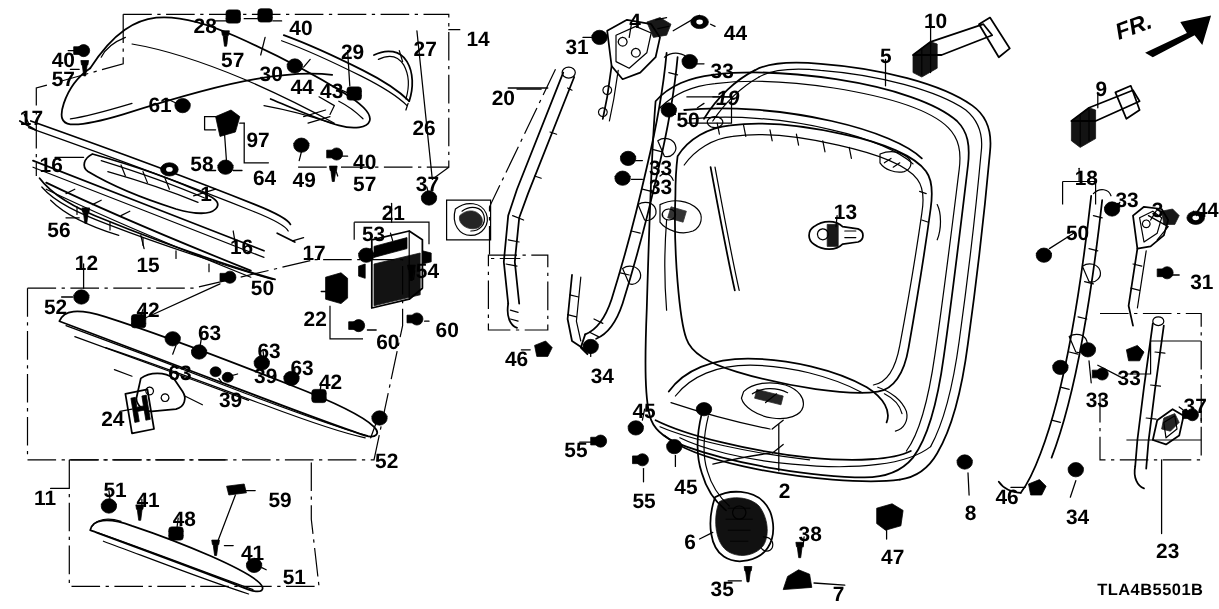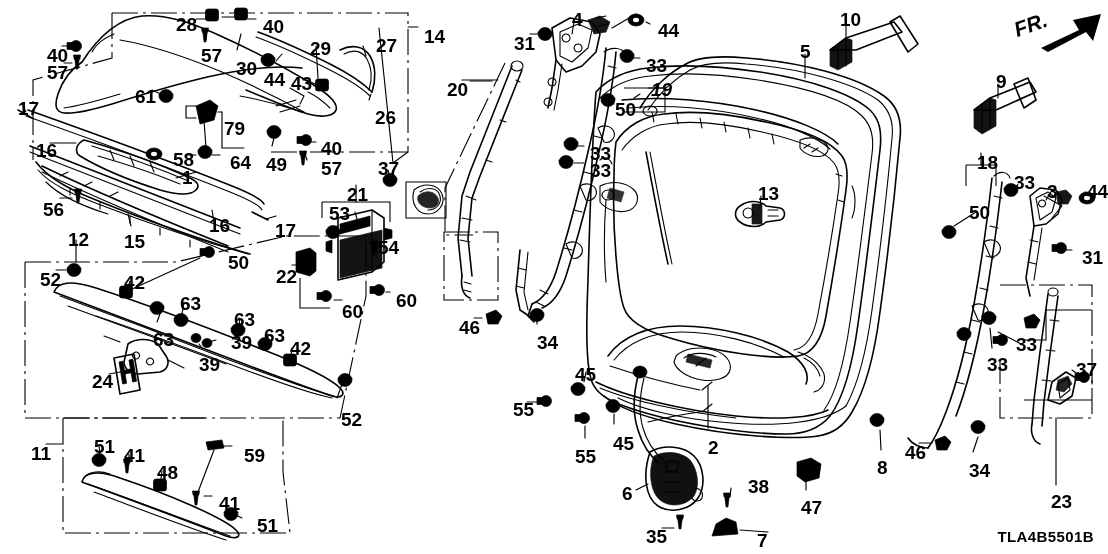--- a/index.html
+++ b/index.html
@@ -593,21 +593,21 @@
       <div class="lbl" style="left: 424px; top: 27px;">14</div>
       <div class="lbl" style="left: 124px; top: 232px;">15</div>
       <div class="lbl" style="left: 36px; top: 141px;">16</div>
       <div class="lbl" style="left: 209px; top: 216px;">16</div>
       <div class="lbl" style="left: 18px; top: 99px;">17</div>
       <div class="lbl" style="left: 275px; top: 221px;">17</div>
       <div class="lbl" style="left: 977px; top: 153px;">18</div>
       <div class="lbl" style="left: 651px; top: 80px; font-style: italic;">19</div>
       <div class="lbl" style="left: 447px; top: 80px;">20</div>
       <div class="lbl" style="left: 347px; top: 185px;">21</div>
-      <div class="lbl" style="left: 276px; top: 267px; text-align: center;">22</div>
+      <div class="lbl" style="left: 276px; top: 281px; text-align: center;">22</div>
       <div class="lbl" style="left: 1051px; top: 492px;">23</div>
       <div class="lbl" style="left: 92px; top: 372px;">24</div>
       <div class="lbl" style="left: 264px; top: 70px;">44</div>
       <div class="lbl" style="left: 363px; top: 108px; margin-left: 12px;">26</div>
       <div class="lbl" style="left: 376px; top: 36px;">27</div>
       <div class="lbl" style="left: 176px; top: 15px;">28</div>
       <div class="lbl" style="left: 310px; top: 39px;">29</div>
       <div class="lbl" style="left: 236px; top: 59px;">30</div>
       <div class="lbl" style="left: 514px; top: 34px;">31</div>
       <div class="lbl" style="left: 1082px; top: 248px;">31</div>
@@ -616,21 +616,21 @@
       <div class="lbl" style="left: 590px; top: 144px;">33</div>
       <div class="lbl" style="left: 590px; top: 161px;">33</div>
       <div class="lbl" style="left: 1014px; top: 173px;">33</div>
       <div class="lbl" style="left: 1016px; top: 335px;">33</div>
       <div class="lbl" style="left: 987px; top: 355px;">33</div>
       <div class="lbl" style="left: 537px; top: 333px;">34</div>
       <div class="lbl" style="left: 969px; top: 461px;">34</div>
       <div class="lbl" style="left: 646px; top: 527px;">35</div>
       <div class="lbl" style="left: 378px; top: 159px;">37</div>
       <div class="lbl" style="left: 1076px; top: 360px;">37</div>
-      <div class="lbl" style="left: 726px; top: 477px; margin-left: 22px;">38</div>
+      <div class="lbl" style="left: 726px; top: 477px;">38</div>
       <div class="lbl" style="left: 199px; top: 355px;">39</div>
       <div class="lbl" style="left: 231px; top: 333px;">39</div>
       <div class="lbl" style="left: 47px; top: 46px;">40</div>
       <div class="lbl" style="left: 263px; top: 17px;">40</div>
       <div class="lbl" style="left: 321px; top: 139px;">40</div>
       <div class="lbl" style="left: 124px; top: 446px;">41</div>
       <div class="lbl" style="left: 219px; top: 494px;">41</div>
       <div class="lbl" style="left: 124px; top: 273px;">42</div>
       <div class="lbl" style="left: 290px; top: 339px;">42</div>
       <div class="lbl" style="left: 291px; top: 74px;">43</div>
@@ -650,26 +650,26 @@
       <div class="lbl" style="left: 40px; top: 270px;">52</div>
       <div class="lbl" style="left: 341px; top: 410px;">52</div>
       <div class="lbl" style="left: 329px; top: 204px;">53</div>
       <div class="lbl" style="left: 378px; top: 238px;">54</div>
       <div class="lbl" style="left: 513px; top: 400px;">55</div>
       <div class="lbl" style="left: 575px; top: 447px;">55</div>
       <div class="lbl" style="left: 43px; top: 200px;">56</div>
       <div class="lbl" style="left: 47px; top: 63px;">57</div>
       <div class="lbl" style="left: 201px; top: 46px;">57</div>
       <div class="lbl" style="left: 321px; top: 159px;">57</div>
-      <div class="lbl" style="left: 173px; top: 150px;">58</div>
+      <div class="lbl" style="left: 173px; top: 140px;">58</div>
       <div class="lbl" style="left: 244px; top: 446px;">59</div>
       <div class="lbl" style="left: 342px; top: 302px;">60</div>
       <div class="lbl" style="left: 396px; top: 291px;">60</div>
       <div class="lbl" style="left: 135px; top: 87px;">61</div>
-      <div class="lbl" style="left: 224px; top: 119px;">79</div>
+      <div class="lbl" style="left: 224px; top: 119px;">97</div>
       <div class="lbl" style="left: 180px; top: 294px;">63</div>
       <div class="lbl" style="left: 153px; top: 330px;">63</div>
       <div class="lbl" style="left: 234px; top: 310px;">63</div>
       <div class="lbl" style="left: 264px; top: 326px;">63</div>
       <div class="lbl" style="left: 230px; top: 153px;">64</div>
     </div>
 
   <div id="diagcode">TLA4B5501B</div>
 
 </div>

